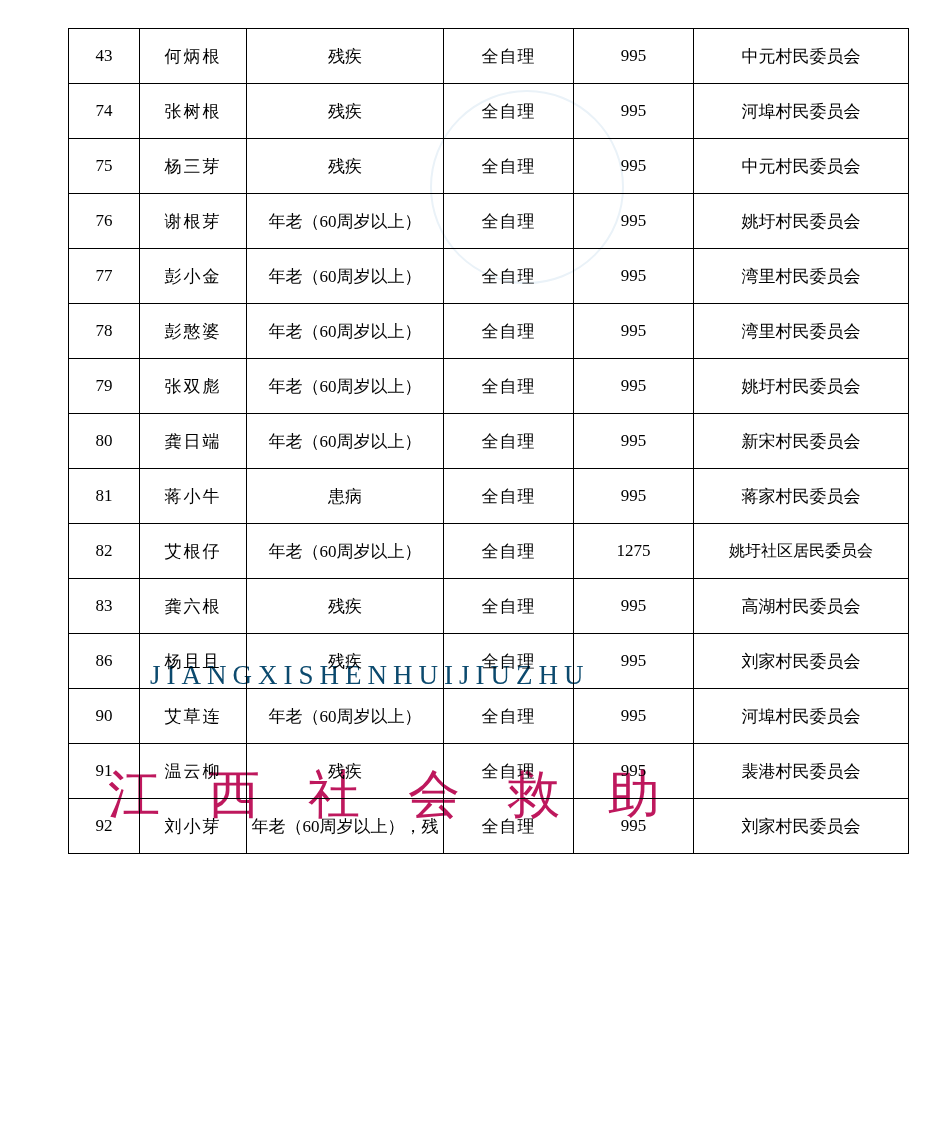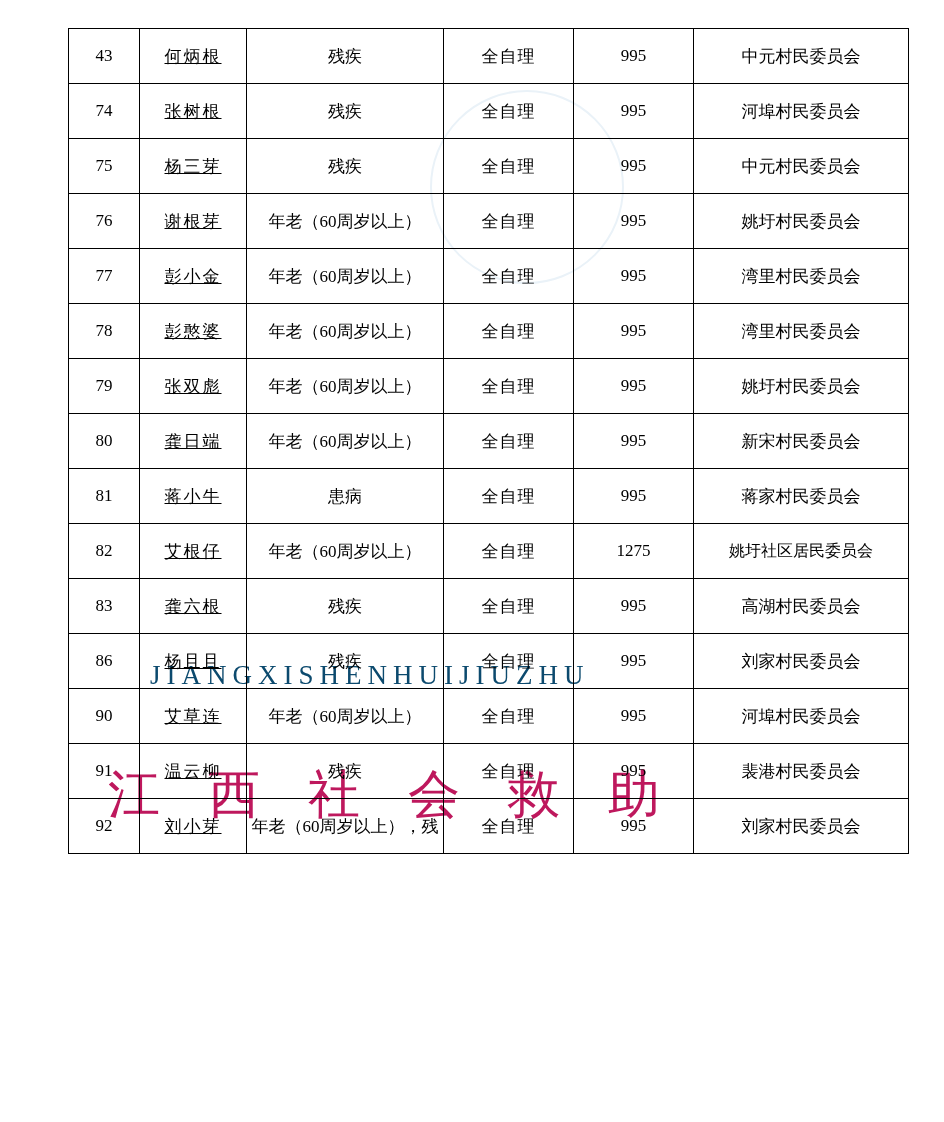--- a/index.html
+++ b/index.html
@@ -82,21 +82,21 @@
     text-align: center;
     vertical-align: middle;
     color: #000000;
     font-size: 17px;
     font-family: "Liberation Serif", "DejaVu Serif", serif;
     padding: 0 2px;
     overflow: hidden;
     white-space: nowrap;
   }
   td.c-index { width: 66px; font-size: 17px; }
-  td.c-name  { width: 102px; letter-spacing: 2px; text-decoration: underline; }
+  td.c-name  { width: 102px; letter-spacing: 2px; }
   td.c-reason{ width: 192px; font-size: 16px; }
   td.c-care  { width: 125px; letter-spacing: 1px; }
   td.c-amount{ width: 115px; }
   td.c-org   { width: 210px; font-size: 17px; }
   td.c-org.small { font-size: 16px; }
 </style>
 </head>
 <body>
 
 <div class="page">

